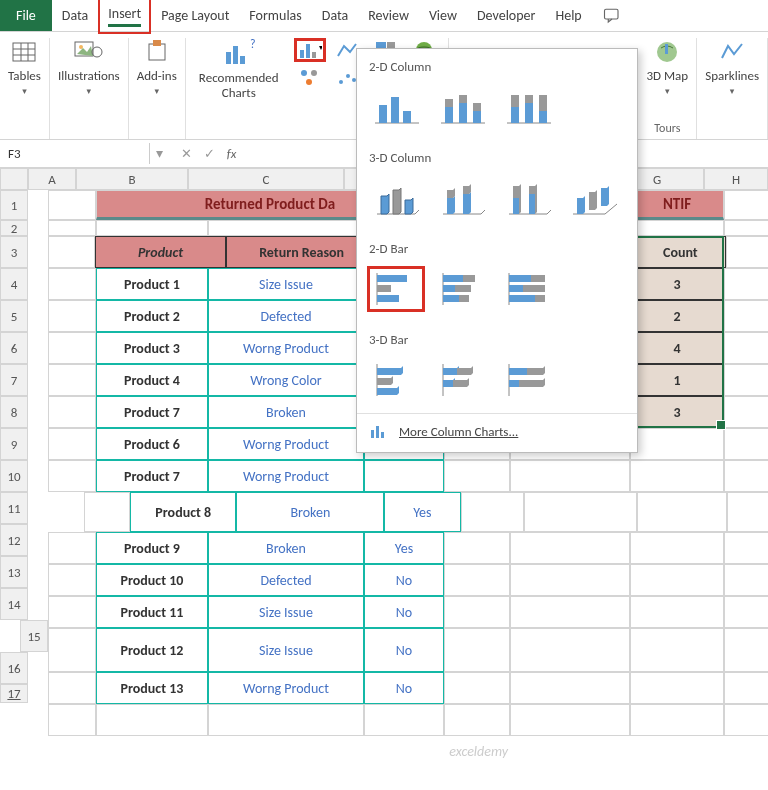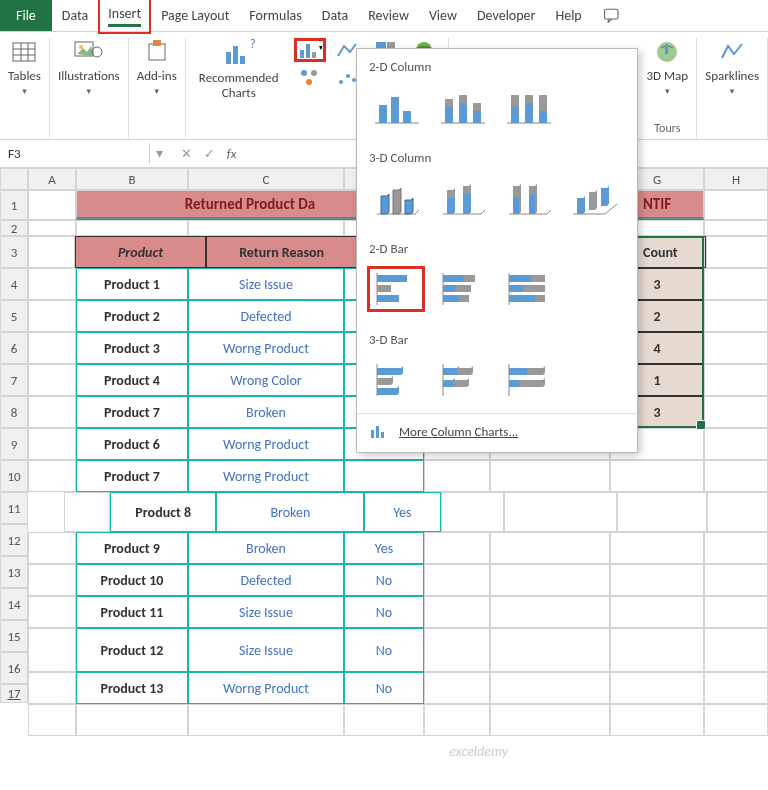--- a/index.html
+++ b/index.html
@@ -239,21 +239,21 @@
           <div class="row-header" style="height: 32px;">5</div>
           <div class="row-header" style="height: 32px;">6</div>
           <div class="row-header" style="height: 32px;">7</div>
           <div class="row-header" style="height: 32px;">8</div>
           <div class="row-header" style="height: 32px;">9</div>
           <div class="row-header" style="height: 32px;">10</div>
           <div class="row-header" style="height: 32px;">11</div>
           <div class="row-header" style="height: 32px;">12</div>
           <div class="row-header" style="height: 32px;">13</div>
           <div class="row-header" style="height: 32px;">14</div>
-          <div class="row-header" style="height: 32px;">15</div>
+          <div class="row-header" style="height: 32px; margin-left: 20px;">15</div>
           <div class="row-header" style="height: 32px;">16</div>
           <div class="row-header" style="height: 19px; text-decoration: underline;">17</div>
         </div>
       <div id="grid" class="grid" style="position: relative; width: 740px;">
           <div style="display: flex; height: 30px;">
             <div class="cell" style="width: 48px;"></div>
             <div class="cell title-band" style="width: 348px;">Returned Product Da</div>
             <div class="cell" style="width: 186px;"></div>
             <div class="cell title-band" style="width: 94px;">NTIF</div>
             <div class="cell" style="width: 64px;"></div>

